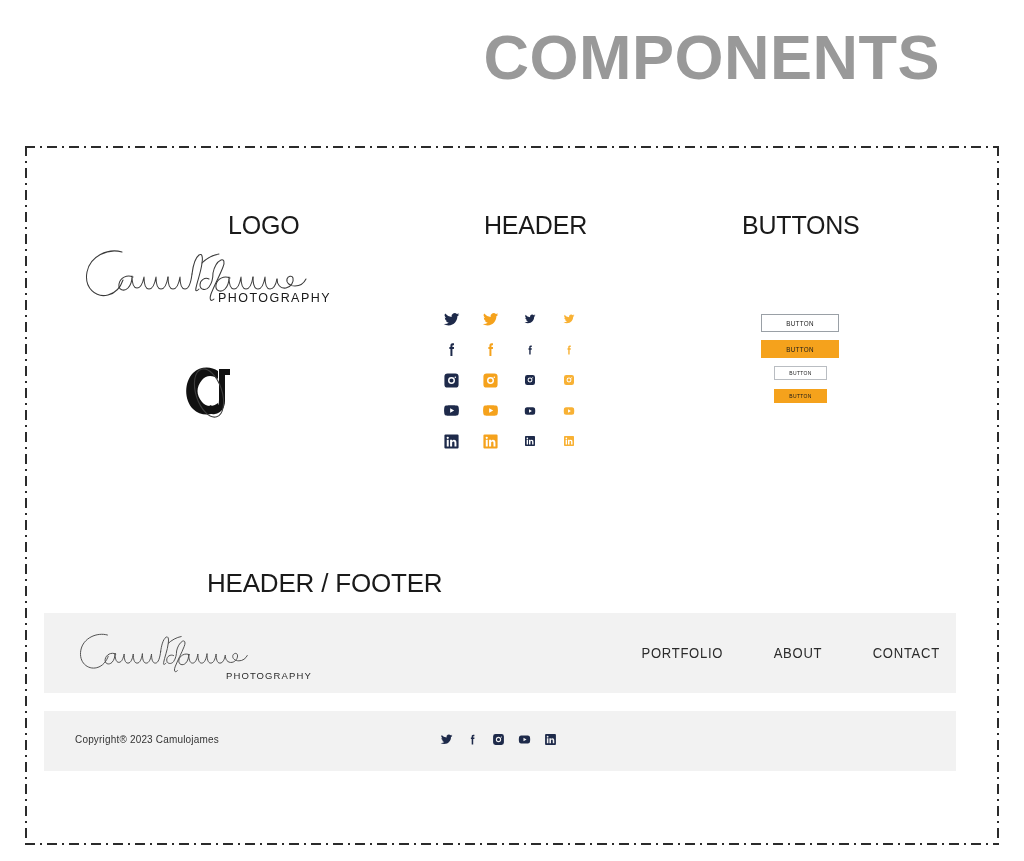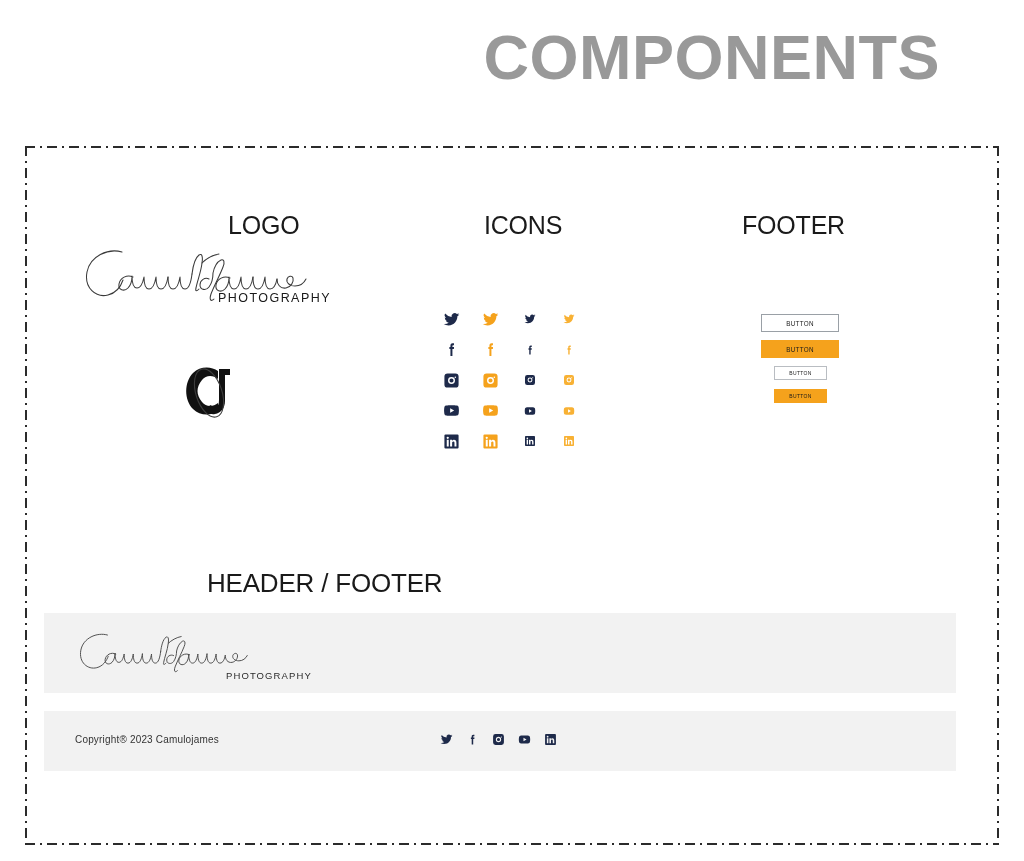--- a/index.html
+++ b/index.html
@@ -233,22 +233,22 @@
 <div class="page-title">COMPONENTS</div>
 
 <div class="frame">
   <div class="frame-edge top"></div>
   <div class="frame-edge bottom"></div>
   <div class="frame-edge left"></div>
   <div class="frame-edge right"></div>
 </div>
 
 <div class="section-label" id="label-logo">LOGO</div>
-<div class="section-label" id="label-icons">ICONS</div>
-<div class="section-label" id="label-buttons">FOOTER</div>
+<div class="section-label" id="label-icons">HEADER</div>
+<div class="section-label" id="label-buttons">BUTTONS</div>
 <div class="section-label" id="label-headfoot">HEADER / FOOTER</div>
 
 <div class="logo-wordmark">
   <svg width="250" height="62" viewBox="0 0 250 62" fill="none">
     <g stroke="#3a3a3a" stroke-width="1.05" fill="none" stroke-linecap="round" stroke-linejoin="round">
       <path d="M44 6 C30 2 12 10 9 26 C6 42 18 52 30 49 C38 47 43 40 45 34"></path>
       <path d="M55 31 C49 28 42 32 41 38 C40 44 46 46 50 42 C53 39 54 34 54 30 C54 36 55 42 59 42 C63 42 65 36 66 31 C66 37 67 43 71 43 C75 43 77 37 78 31 C78 37 79 43 83 43 C87 43 89 37 90 31"></path>
       <path d="M90 31 C90 37 91 43 95 43 C99 43 101 37 102 31 C102 37 103 43 107 43 C111 43 113 36 114 28"></path>
       <path d="M114 28 C115 20 117 12 121 9 C124 7 125 11 124 17 C123 26 119 36 118 42 C117 46 119 45 121 43"></path>
       <path d="M131 33 C127 31 122 34 122 39 C122 44 128 45 131 41 C134 37 135 31 135 27 C136 22 139 16 143 14 C146 13 147 16 145 21 C142 29 136 40 133 48 C131 54 133 56 136 53"></path>
@@ -403,20 +403,25 @@
         <path d="M152 32 C146 29 139 33 138 39 C137 45 143 47 147 43 C150 40 151 35 151 31 C151 37 152 43 156 43 C160 43 162 37 163 31 C163 37 164 43 168 43 C172 43 174 37 175 31"></path>
         <path d="M175 31 C175 37 176 43 180 43 C184 43 186 37 187 31 C187 37 188 43 192 43 C196 43 198 38 199 33"></path>
         <path d="M199 33 C199 38 202 43 208 42 C213 41 216 36 215 32 C214 29 210 30 209 33 C208 37 212 40 217 40 C222 40 226 37 228 33"></path>
         <path d="M124 17 C128 13 135 9 141 8"></path>
       </g>
     </svg>
   </div>
   <div style="position:absolute; left:182px; top:52px;">
     <span style="font-size:9.5px; letter-spacing:1.1px; color:#2b2b2b; font-family:'Liberation Sans', sans-serif;">PHOTOGRAPHY</span>
   </div>
+  <div class="hdr-nav">
+      <div class="nav-item">PORTFOLIO</div>
+      <div class="nav-item">ABOUT</div>
+      <div class="nav-item">CONTACT</div>
+    </div>
 </div>
 
 <div class="footer-bar">
   <div class="footer-copy">Copyright® 2023 Camulojames</div>
   <div class="footer-socials">
       <span class="sic"><svg width="13" height="13" viewBox="0 0 24 24" fill="#1e2a4a" aria-hidden="true">
           <path d="M23 4.9a8.8 8.8 0 0 1-2.5.7 4.4 4.4 0 0 0 1.9-2.4 8.8 8.8 0 0 1-2.8 1.1 4.4 4.4 0 0 0-7.5 4A12.4 12.4 0 0 1 3 3.7a4.4 4.4 0 0 0 1.4 5.9 4.4 4.4 0 0 1-2-.6v.1a4.4 4.4 0 0 0 3.5 4.3 4.4 4.4 0 0 1-2 .1 4.4 4.4 0 0 0 4.1 3 8.9 8.9 0 0 1-5.5 1.9H1a12.5 12.5 0 0 0 6.8 2c8.1 0 12.5-6.7 12.5-12.5v-.6A8.9 8.9 0 0 0 23 4.9z"></path>
         </svg></span>
       <span class="sic"><svg width="13" height="13" viewBox="0 0 24 24" fill="#1e2a4a" aria-hidden="true">
           <path d="M15.6 8.4h-2.3V6.9c0-.7.5-.9.8-.9h1.4V3.2h-2C11.2 3.2 10.5 5 10.5 6.2v2.2H9v2.9h1.5V21h2.8v-9.7h2.1l.2-2.9z"></path>

